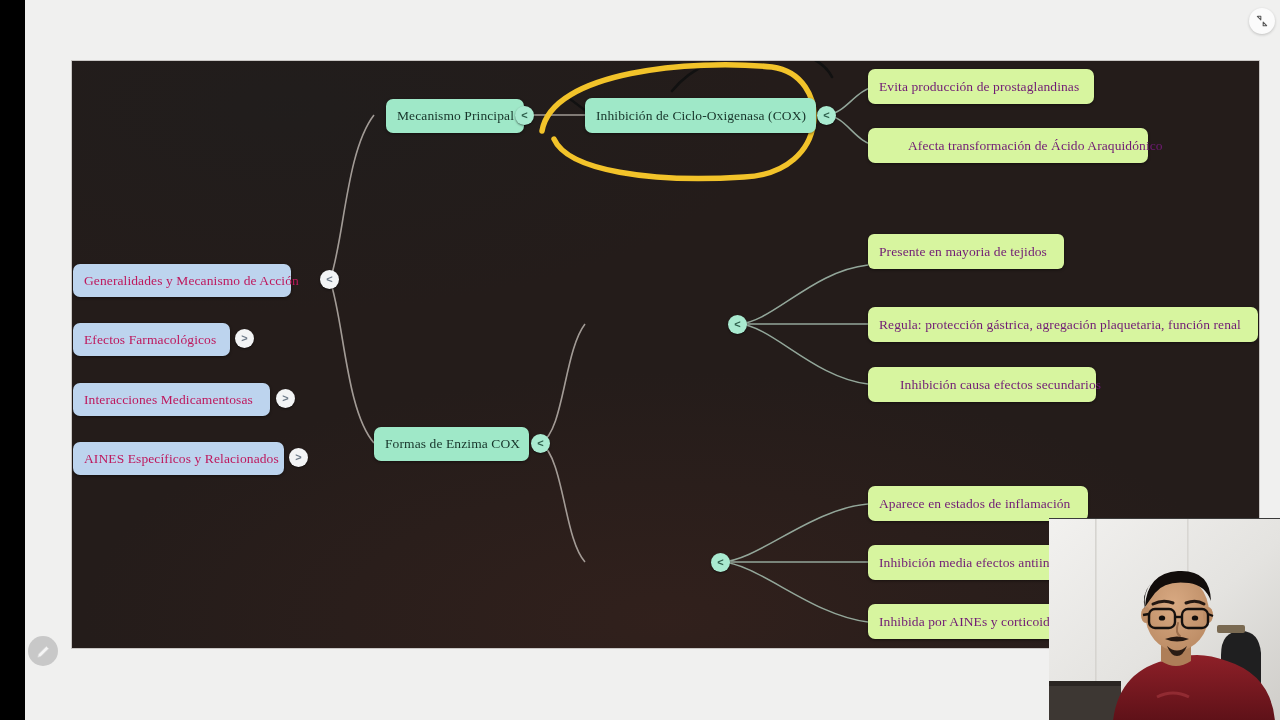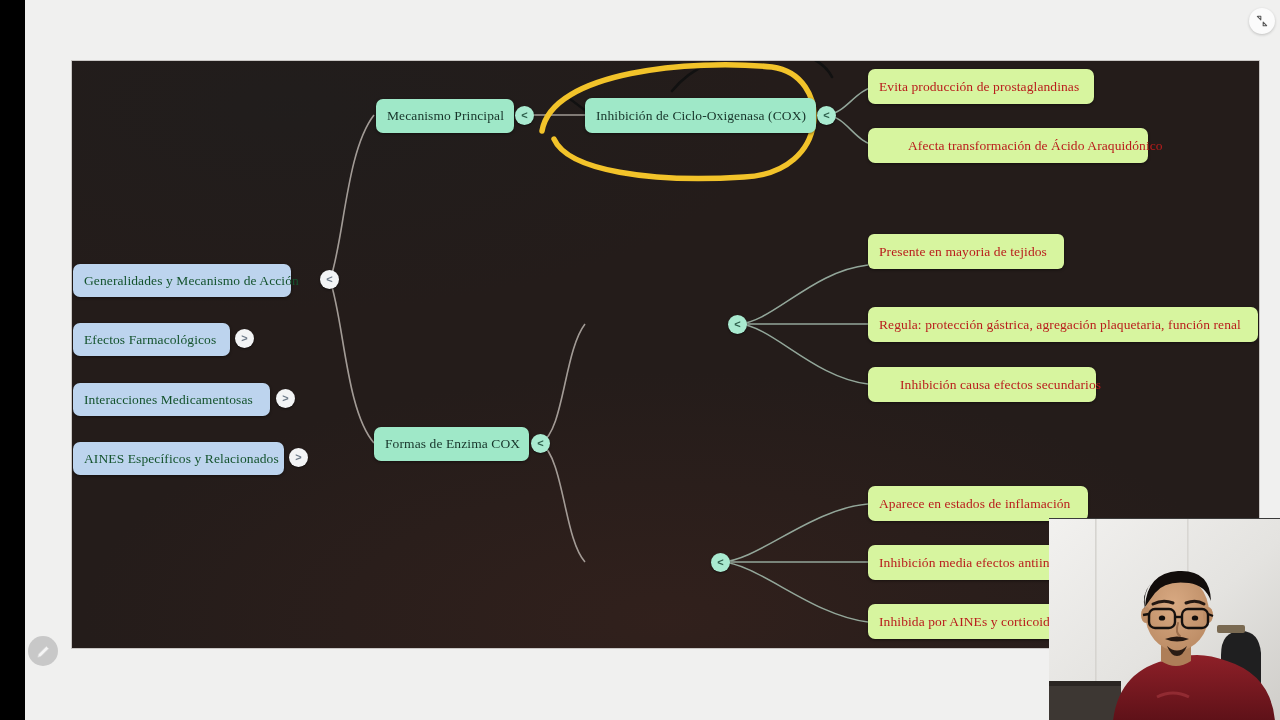--- a/index.html
+++ b/index.html
@@ -65,23 +65,23 @@
     border-radius: 7px;
     display: flex;
     align-items: center;
     padding: 0 11px;
     font-size: 13.5px;
     color: #20272c;
     white-space: nowrap;
     letter-spacing: .1px;
     box-shadow: 0 1px 3px rgba(0,0,0,.45);
   }
-  .node.blue  { background: #bdd4ee; color: #14532d; border-radius: 7px; }
+  .node.blue  { background: #bdd4ee; color: #be185d; border-radius: 7px; }
   .node.mint  { background: #9fe8c8; color: #17342a; }
-  .node.lime  { background: #d7f59f; color: #b91c1c; }
+  .node.lime  { background: #d7f59f; color: #701a75; }
 
   
   .toggle {
     position: absolute;
     width: 19px; height: 19px;
     border-radius: 50%;
     display: flex;
     align-items: center;
     justify-content: center;
     font-family: "Liberation Sans", sans-serif;
@@ -227,21 +227,21 @@
     <span>&gt;</span>
   </div>
 
   <div class="node blue" style="left:1px; top:381px; width:211px; height:33px;">
     <span>AINES Específicos y Relacionados</span>
   </div>
   <div class="toggle white" style="left:217px; top:387px;">
     <span>&gt;</span>
   </div>
 
-  <div class="node mint" style="left:304px; top:38px; width:138px; height:34px;">
+  <div class="node mint" style="left:314px; top:38px; width:138px; height:34px;">
     <span>Mecanismo Principal</span>
   </div>
   <div class="toggle mint" style="left:443px; top:45px;">
     <span>&lt;</span>
   </div>
 
   <div class="node mint" style="left:302px; top:366px; width:155px; height:34px;">
     <span>Formas de Enzima COX</span>
   </div>
   <div class="toggle mint" style="left:459px; top:373px;">

